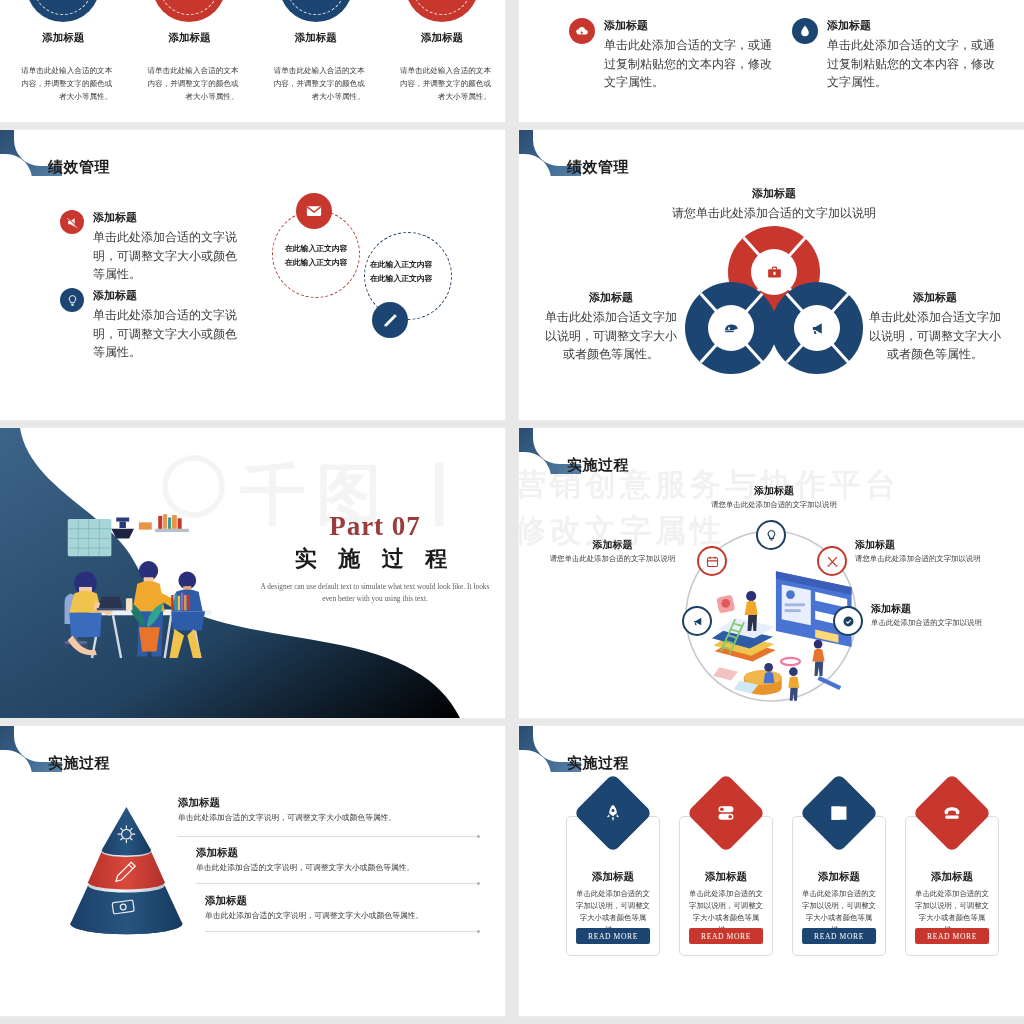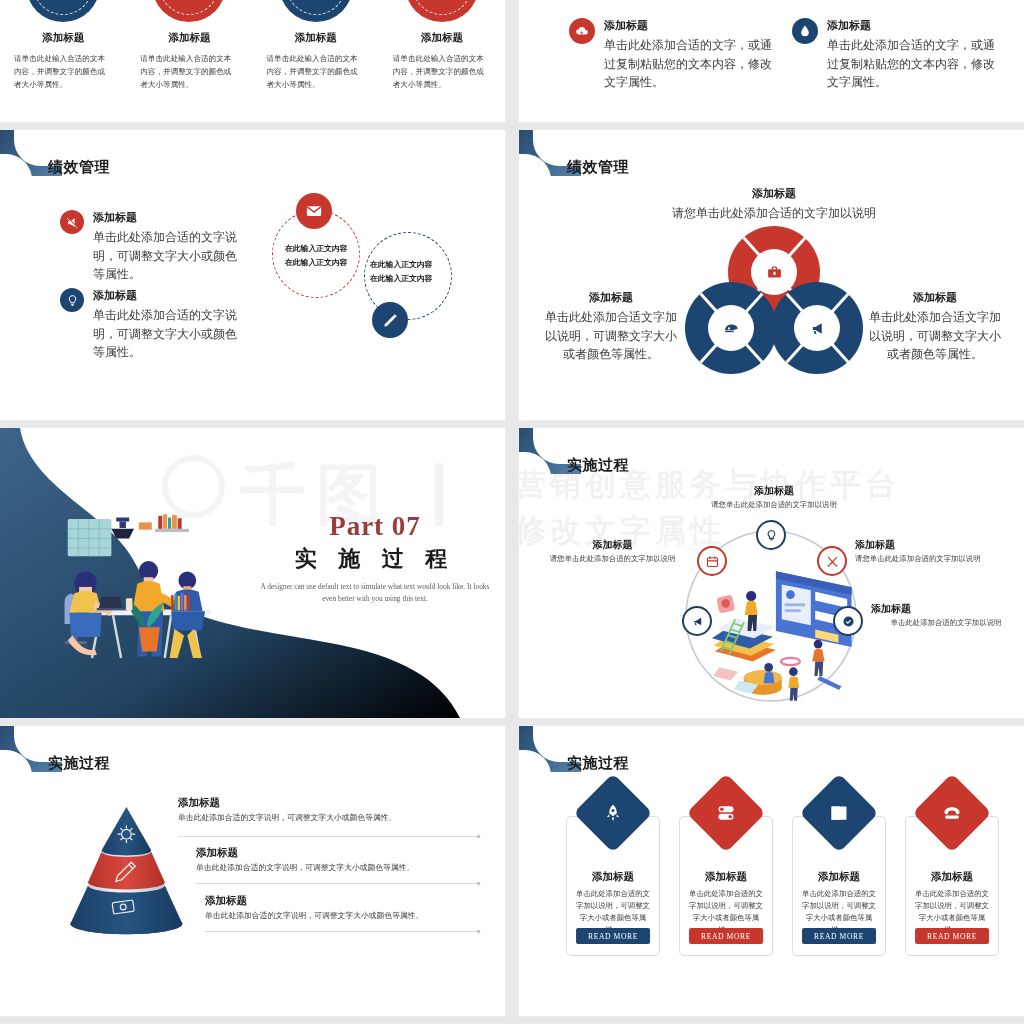--- a/index.html
+++ b/index.html
@@ -55,21 +55,21 @@
   }
   .halfcircle i{
     position:absolute;left:0;top:-52px;width:74px;height:74px;border-radius:50%;
     display:block;
   }
   .halfcircle i::after{
     content:"";position:absolute;left:7px;top:7px;right:7px;bottom:7px;
     border:1px dashed rgba(255,255,255,.85);border-radius:50%;
   }
   .s1-h{margin-top:9px;font-size:10.5px;font-weight:bold;text-align:center;color:#1d1d1d;}
-  .s1-p{margin-top:8px;font-size:7.6px;line-height:1.7;text-align:left;color:#3a3a3a;}
+  .s1-p{margin-top:20px;font-size:7.6px;line-height:1.7;text-align:right;color:#3a3a3a;}
   
   .s2-item{position:absolute;display:flex;gap:9px;width:215px;}
   .dot-ico{
     width:26px;height:26px;border-radius:50%;flex:0 0 26px;
     display:flex;align-items:center;justify-content:center;
   }
   .dot-ico svg{width:14px;height:14px;fill:#fff;}
   
   .s3-item{position:absolute;display:flex;gap:9px;width:190px;}
   .s3-item .dot-ico{width:24px;height:24px;flex:0 0 24px;}
@@ -528,21 +528,21 @@
     <div style="position:absolute;left:16px;top:110px;width:155px;text-align:center;">
       <div class="n-h">添加标题</div>
       <div class="n-p" style="margin-top:2px;">请您单击此处添加合适的文字加以说明</div>
     </div>
     <div style="position:absolute;left:336px;top:110px;width:160px;text-align:left;">
       <div class="n-h">添加标题</div>
       <div class="n-p" style="margin-top:2px;">请您单击此处添加合适的文字加以说明</div>
     </div>
     <div style="position:absolute;left:352px;top:174px;width:150px;text-align:left;">
       <div class="n-h">添加标题</div>
-      <div class="n-p" style="margin-top:2px;text-align:center;">单击此处添加合适的文字加以说明</div>
+      <div class="n-p" style="margin-top:2px;">单击此处添加合适的文字加以说明</div>
     </div>
   </div>
 
   <div class="slide">
     <div class="corner">
       <div class="blk"></div>
         <div class="cut"></div>
         <div class="cut2"></div>
     </div>
     <div class="slide-title">实施过程</div>

